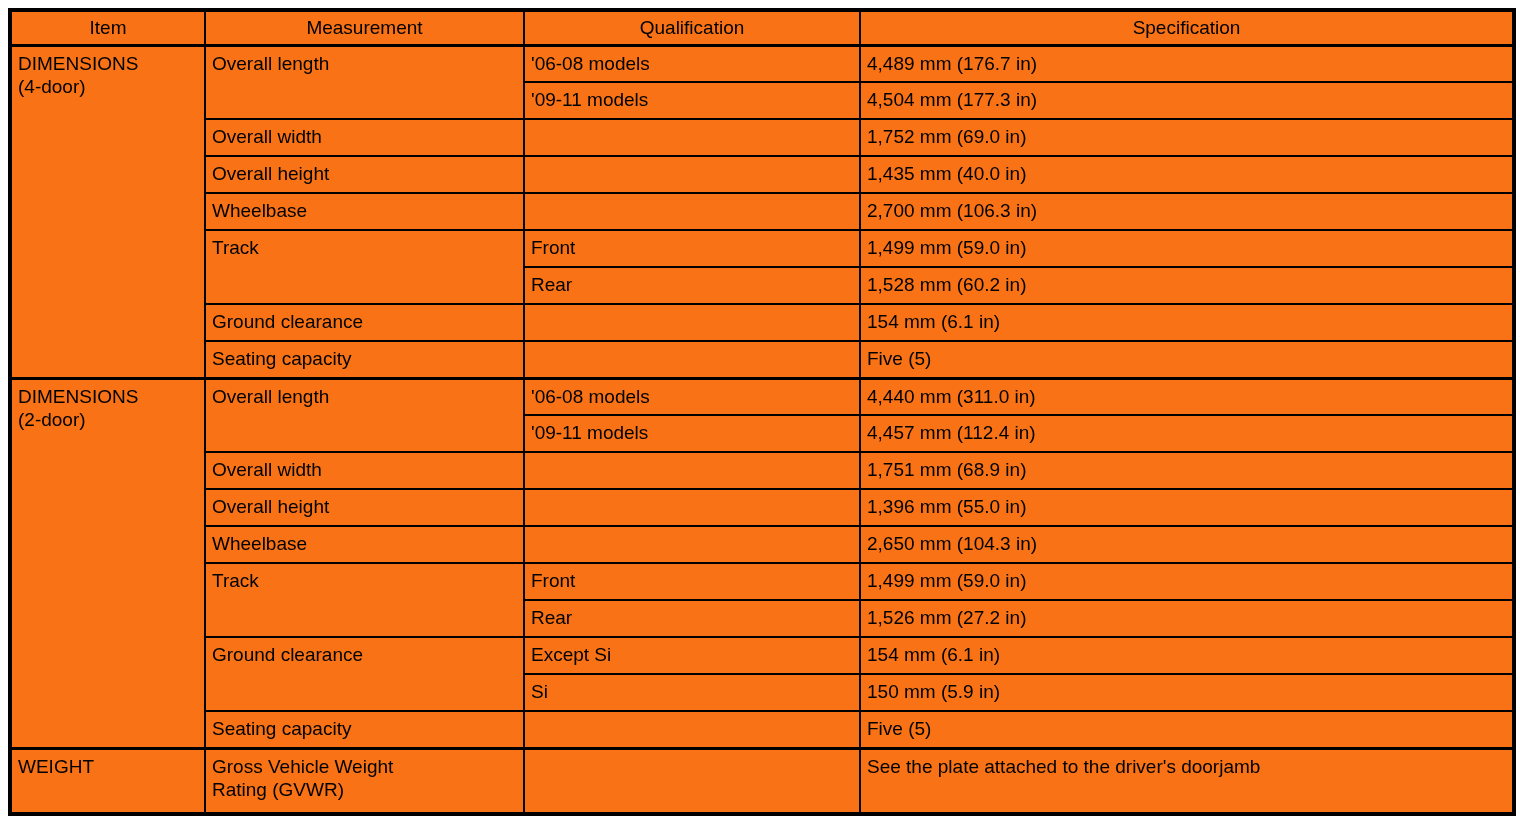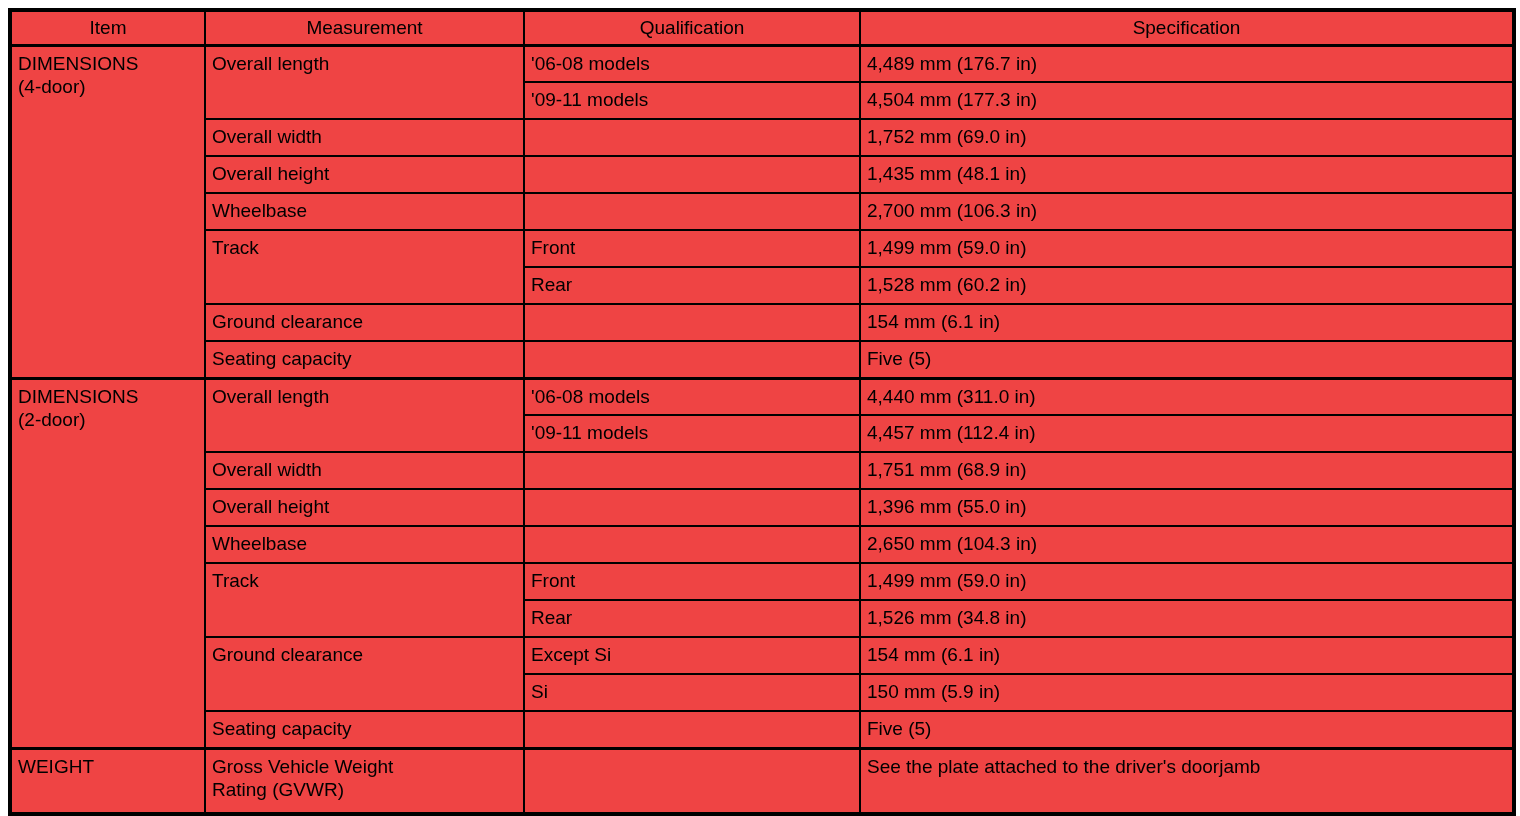--- a/index.html
+++ b/index.html
@@ -12,21 +12,21 @@
     width: 1520px;
     height: 816px;
     box-sizing: border-box;
     padding: 8px;
     background: #ffffff;
   }
   table.spec-table {
     border-collapse: collapse;
     table-layout: fixed;
     width: 1504px;
-    background: #ef4444;
+    background: #f97316;
     color: #000000;
   }
   table.spec-table th,
   table.spec-table td {
     border: 2px solid #000000;
     font-size: 19px;
     line-height: 1.25;
     color: #000000;
     overflow: hidden;
     box-sizing: border-box;
@@ -89,21 +89,21 @@
           <td>4,504 mm (177.3 in)</td>
         </tr>
         <tr>
           <td>Overall width</td>
           <td></td>
           <td>1,752 mm (69.0 in)</td>
         </tr>
         <tr>
           <td>Overall height</td>
           <td></td>
-          <td>1,435 mm (48.1 in)</td>
+          <td>1,435 mm (40.0 in)</td>
         </tr>
         <tr>
           <td>Wheelbase</td>
           <td></td>
           <td>2,700 mm (106.3 in)</td>
         </tr>
         <tr>
           <td rowspan="2">Track</td>
           <td>Front</td>
           <td>1,499 mm (59.0 in)</td>
@@ -148,21 +148,21 @@
           <td></td>
           <td>2,650 mm (104.3 in)</td>
         </tr>
         <tr>
           <td rowspan="2">Track</td>
           <td>Front</td>
           <td>1,499 mm (59.0 in)</td>
         </tr>
         <tr>
           <td>Rear</td>
-          <td>1,526 mm (34.8 in)</td>
+          <td>1,526 mm (27.2 in)</td>
         </tr>
         <tr>
           <td rowspan="2">Ground clearance</td>
           <td>Except Si</td>
           <td>154 mm (6.1 in)</td>
         </tr>
         <tr>
           <td>Si</td>
           <td>150 mm (5.9 in)</td>
         </tr>

